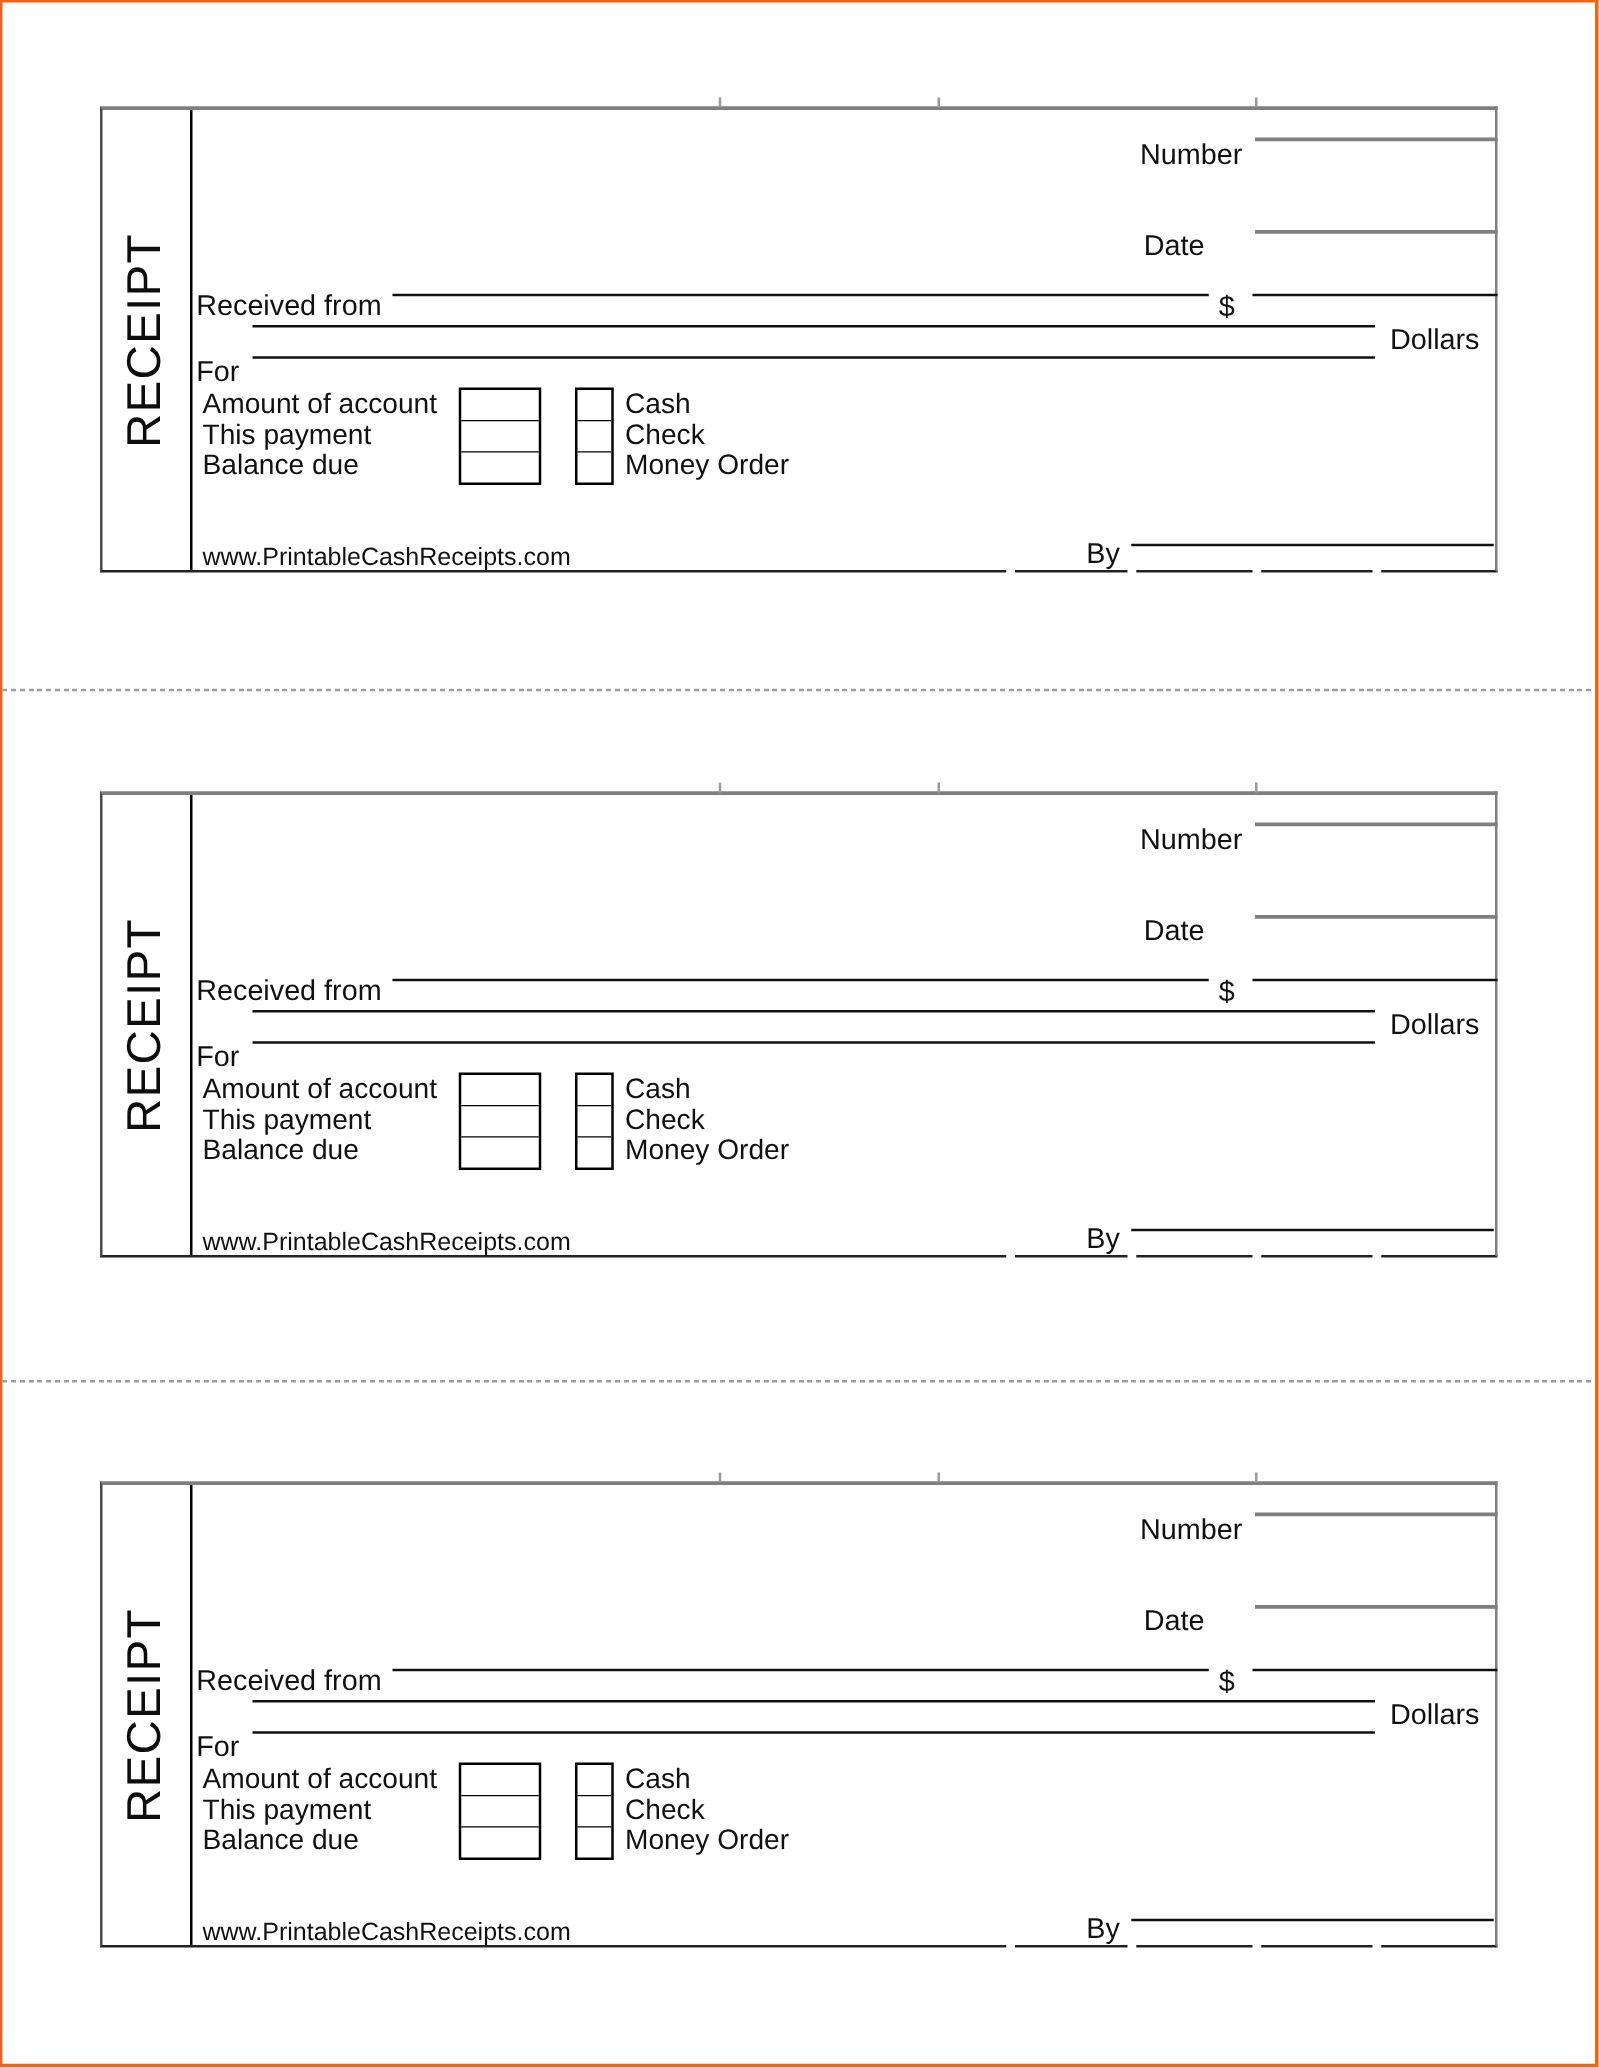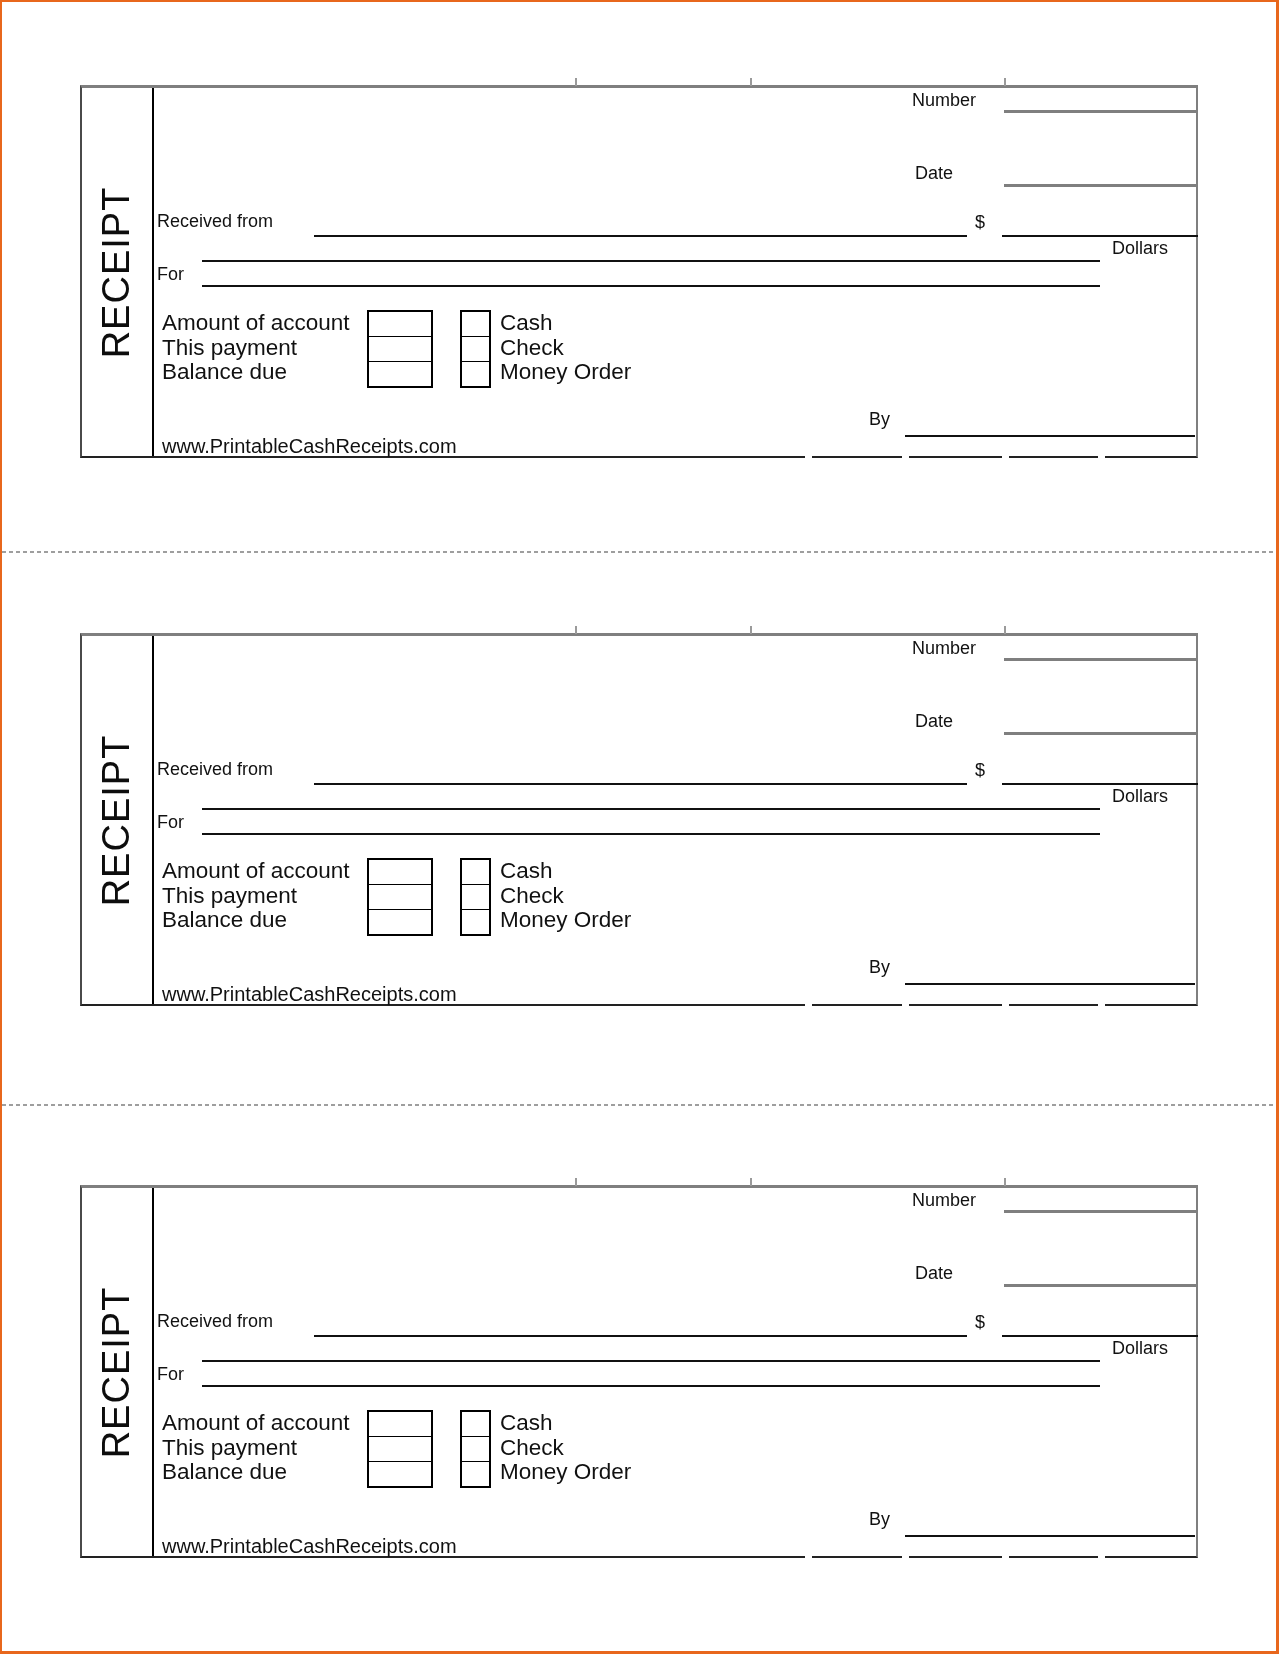--- a/index.html
+++ b/index.html
@@ -13,21 +13,21 @@
        background:repeating-linear-gradient(90deg,#8d8d8d 0 4px,transparent 4px 7px);
        opacity:.85;}
   .receipt{position:absolute;left:80px;width:1118px;height:373px;background:#fff;
        border-top:3px solid #7f7f7f;border-right:2px solid #7f7f7f;
        border-left:2px solid #4a4a4a;border-bottom:2px solid #222;
        box-sizing:border-box;}
   .stub{position:absolute;left:0;top:0;bottom:0;width:70px;
        border-right:2px solid #000;display:flex;align-items:center;justify-content:center;}
   .stub-title{transform:rotate(-90deg);font-size:38px;letter-spacing:1px;
        white-space:nowrap;color:#0d0d0d;}
-  .lbl{position:absolute;font-size:18px;line-height:1.1;white-space:nowrap;}
+  .lbl{position:absolute;font-size:23px;line-height:1.1;white-space:nowrap;margin-top:20px;}
   .line{position:absolute;height:2px;background:#111;}
   .line.gray{height:3px;background:#7f7f7f;}
   .rows{position:absolute;left:80px;top:223px;font-size:22.5px;line-height:24.5px;white-space:nowrap;}
   .methods{position:absolute;left:418px;top:223px;font-size:22.5px;line-height:24.5px;white-space:nowrap;}
   .amount-box{position:absolute;left:285px;top:222px;width:62px;height:74px;
        border:2px solid #000;}
   .amount-box .cell{height:24px;border-bottom:1.5px solid #000;}
   .amount-box .cell:last-child{border-bottom:none;}
   .checks{position:absolute;left:378px;top:222px;width:27px;height:74px;
        border:2px solid #000;}

